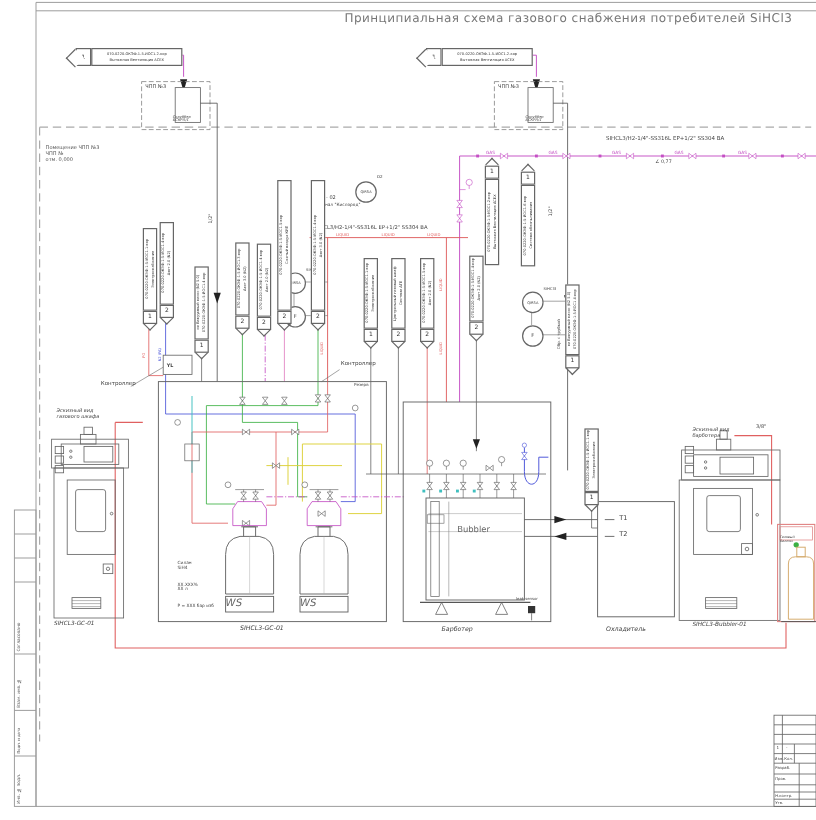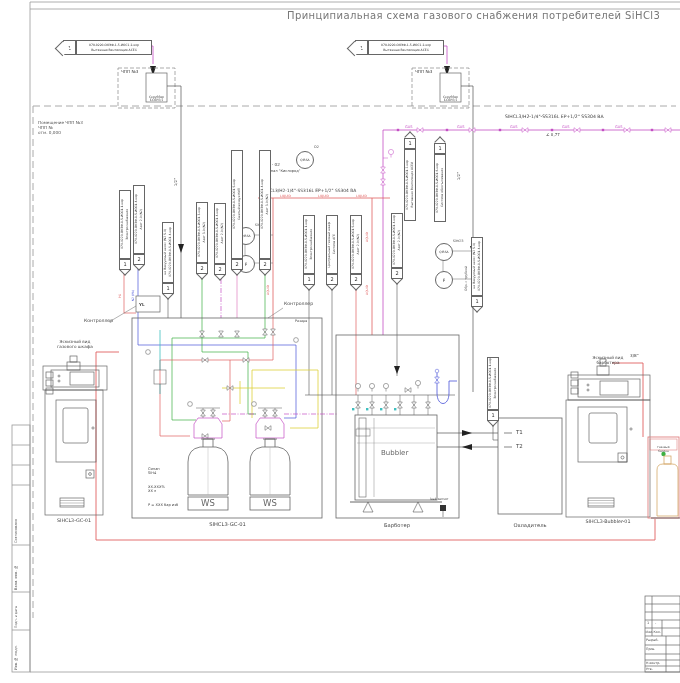--- a/index.html
+++ b/index.html
@@ -1,20 +1,20 @@
 <!DOCTYPE html>
 <html><head>
 <meta charset="utf-8">
 <style>
   html,body{margin:0;padding:0;background:#fff;}
   .sheet{position:relative;width:680px;height:683px;background:#fff;overflow:hidden;
          font-family:"DejaVu Sans",sans-serif;color:#444;}
   svg{position:absolute;left:0;top:0;}
   .t{position:absolute;white-space:pre;color:#444;line-height:1.25;}
-  .c{text-align:center;}
+  .c{font-style:italic;}
   .v{writing-mode:vertical-rl;transform:rotate(180deg);display:flex;align-items:center;}
   
   .flag{position:absolute;width:12px;display:flex;flex-direction:column;}
   .fbody{flex:1;border:0.5px solid #666;background:#fff;display:flex;flex-direction:row;justify-content:center;overflow:hidden;}
   .fbody span{writing-mode:vertical-rl;transform:rotate(180deg);font-size:3px;line-height:1.6;color:#333;white-space:nowrap;margin:auto 0;}
   .fnum{height:9px;border:0.5px solid #666;background:#fff;font-size:5px;display:flex;align-items:center;justify-content:center;color:#333;}
   .ftip{width:7px;height:7px;border-right:0.5px solid #666;border-bottom:0.5px solid #666;transform:rotate(45deg);margin:-3.5px auto 0;}
   .ftipu{width:7px;height:7px;border-left:0.5px solid #666;border-top:0.5px solid #666;transform:rotate(45deg);margin:0 auto -3.5px;}
   
   .hflag{position:absolute;height:15px;display:flex;flex-direction:row;}
@@ -368,21 +368,21 @@
 <div class="t c" style="left:45px;top:518px;width:58px;font-size:4.8px;">SIHCL3-GC-01</div>
 
 <div class="t c" style="left:200px;top:521px;width:55px;font-size:5.2px;">SIHCL3-GC-01</div>
 <div class="t" style="left:148px;top:458px;font-size:3.6px;">
   <div>Силан</div><div>SiH4</div>
   <div>XX.XXX%</div><div>ХХ л</div>
   <div>P = XXX бар изб</div></div>
 <div class="t c" style="left:188px;top:498px;width:40px;font-size:8.5px;color:#666;">WS</div>
 <div class="t c" style="left:250px;top:498px;width:40px;font-size:8.5px;color:#666;">WS</div>
 
-<div class="t" style="left:381px;top:449px;font-size:7px;color:#666;">Bubbler</div>
+<div class="t" style="left:381px;top:437px;font-size:7px;color:#666;">Bubbler</div>
 <div class="t c" style="left:368px;top:522px;width:58px;font-size:5.2px;">Барботер</div>
 <div class="t" style="left:430px;top:497px;font-size:3.2px;">leak sensor</div>
 
 <div class="t" style="left:516px;top:429px;font-size:5.5px;">T1</div>
 <div class="t" style="left:516px;top:443px;font-size:5.5px;">T2</div>
 <div class="t c" style="left:505px;top:522px;width:50px;font-size:5.2px;">Охладитель</div>
 
 <div class="t c" style="left:577px;top:344px;width:62px;font-size:4.2px;">
   <div>Эскизный вид</div><div>барботера</div></div>
 <div class="t c" style="left:577px;top:519px;width:62px;font-size:4.8px;">SIHCL3-Bubbler-01</div>

